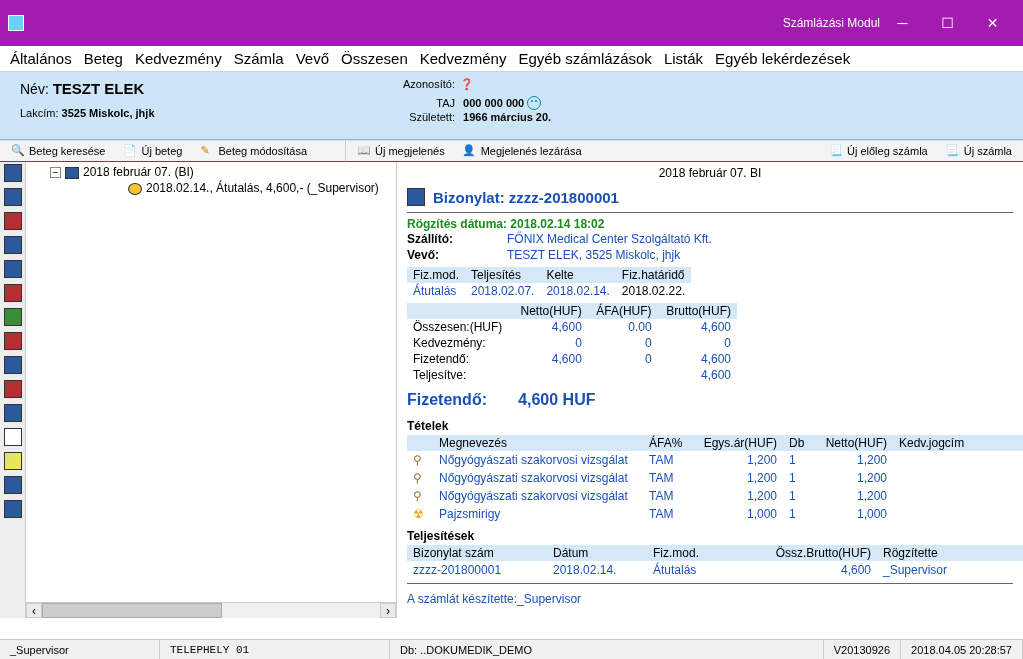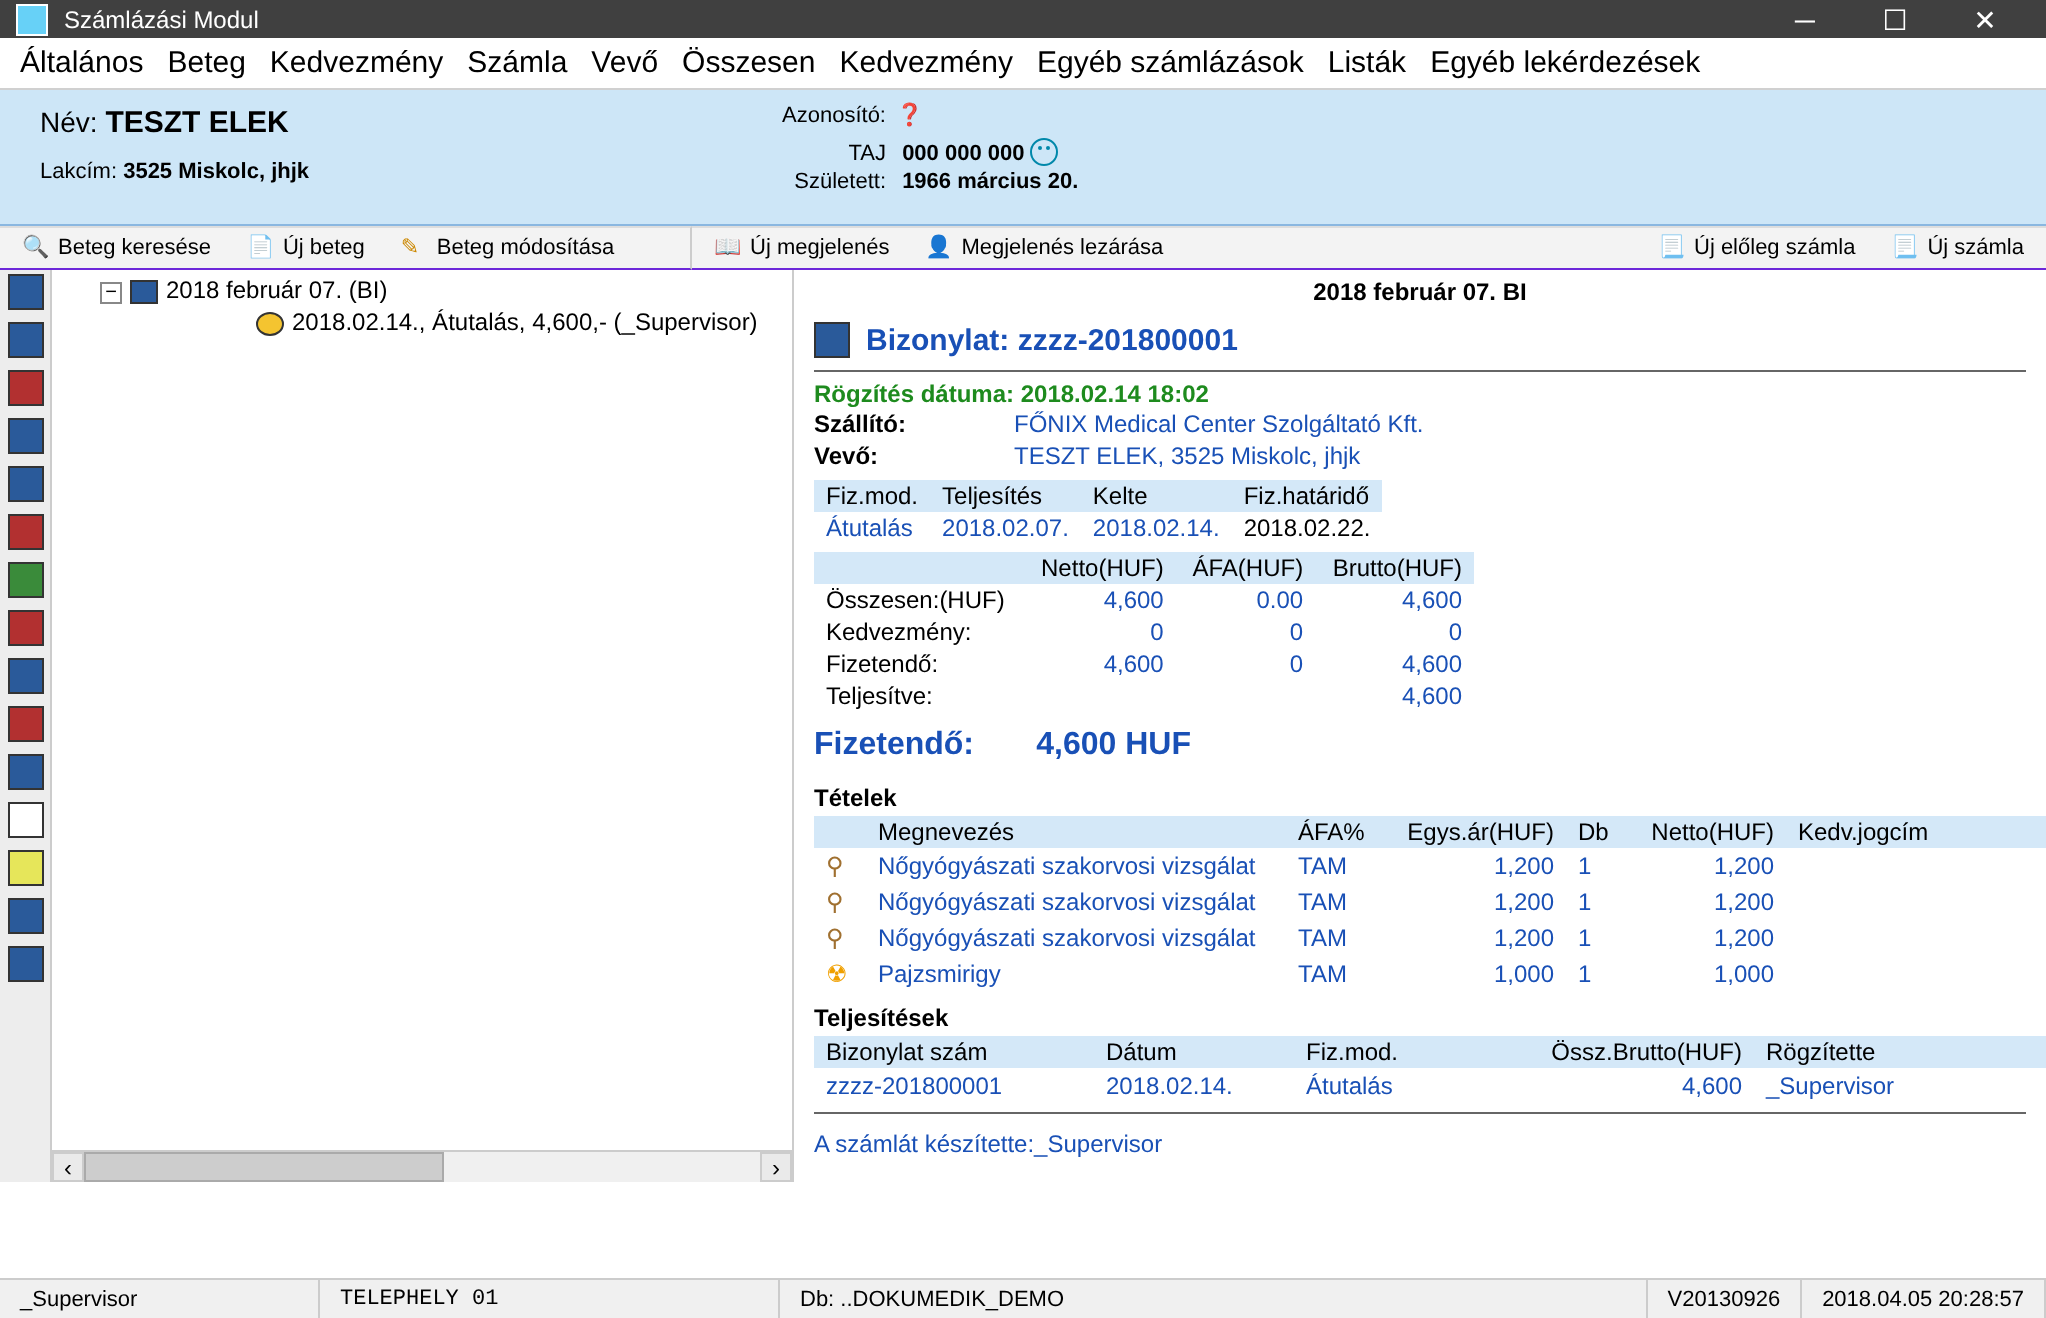--- a/index.html
+++ b/index.html
@@ -1,34 +1,34 @@
 <!DOCTYPE html>
 <html><head>
 <meta charset="utf-8">
 <style>
   * { box-sizing: border-box; margin: 0; padding: 0; font-family: "Segoe UI", Tahoma, sans-serif; }
   body { width: 1023px; height: 659px; background: #fff; font-size: 12px; color: #000; overflow: hidden; }
 
   
-  .titlebar { height: 19px; background: #404040; color: #fff; display: flex; align-items: center; padding: 0 8px; }
+  .titlebar { height: 46px; background: #a21caf; color: #fff; display: flex; align-items: center; padding: 0 8px; text-align: right; }
   .titlebar .ticon { width: 16px; height: 16px; background: #67d1f7; border: 1px solid #fff; margin-right: 8px; display:inline-block; }
   .titlebar .ttxt { font-size: 12px; flex: 1; }
   .titlebar .winbtns { display: flex; }
   .titlebar .winbtn { width: 45px; height: 30px; display: flex; align-items: center; justify-content: center; color: #fff; font-size: 14px; }
 
   
   .menubar { height: 26px; background: #fff; border-bottom: 1px solid #d0d0d0; display: flex; align-items: center; padding: 0 4px; font-size: 15px; }
   .menubar span { padding: 2px 6px; cursor: default; }
 
   
   .patientbar { background: #cde6f7; border-bottom: 1px solid #8ab7e0; padding: 6px 10px; position: relative; height: 68px; }
   .patientbar .left { position: absolute; left: 20px; top: 8px; }
   .patientbar .left .name { font-size: 14px; }
   .patientbar .left .name b { font-size: 15px; }
-  .patientbar .center { position: absolute; left: 388px; top: 4px; font-size: 11px; }
+  .patientbar .center { position: absolute; left: 400px; top: 4px; font-size: 11px; }
   .patientbar .center div { margin: 2px 0; }
   .patientbar .center .lbl { display: inline-block; width: 55px; text-align: right; margin-right: 5px; }
   .smile { display:inline-block; width:14px;height:14px;border:1.5px solid #08a;border-radius:50%;position:relative;top:3px;}
   .smile::before{content:"";position:absolute;width:2px;height:2px;background:#08a;border-radius:50%;left:3px;top:3px;}
   .smile::after{content:"";position:absolute;width:2px;height:2px;background:#08a;border-radius:50%;right:3px;top:3px;}
 
   
   .toolbar { height: 22px; background: #f3f3f3; border-top:1px solid #ddd; border-bottom: 1px solid #6d28d9; display: flex; align-items: center; font-size: 11px; padding: 0 4px; gap:4px; }
   .tbtn { display: flex; align-items: center; gap: 4px; padding: 1px 6px; border: 1px solid transparent; cursor: pointer; }
   .ticon-sm { width: 14px; height: 14px; display: inline-block; }
@@ -58,21 +58,21 @@
   .tree .box { display:inline-block; width:11px; height:11px; border:1px solid #888; text-align:center; line-height:9px; font-size:10px; margin-right:4px; }
   .tree .ficon { display:inline-block; width:14px; height:12px; background:#2a5a9a; margin-right:4px; border:1px solid #333; vertical-align:middle;}
   .tree .ficon.green{background:#4aa84a;}
   .tree .ficon.yellow{background:#f4c430;border-radius:50%;}
   .tree .hscroll{position:absolute;bottom:0;left:0;right:0;height:16px;background:#f0f0f0;border-top:1px solid #ccc;display:flex;}
   .tree .hscroll .arr{width:16px;text-align:center;border:1px solid #ccc;background:#eaeaea;}
   .tree .hscroll .thumb{width:180px;background:#cdcdcd;border:1px solid #aaa;}
 
   
   .main { flex: 1; background: #fff; overflow: auto; padding: 0; position:relative;}
-  .mainhead { text-align: center; font-size: 12px; font-weight: bold; padding: 4px 0; }
+  .mainhead { text-align: center; font-size: 12px; font-weight: normal; padding: 4px 0; }
   .doctitle { font-size: 15px; font-weight: bold; color: #1950b6; padding: 4px 10px; display:flex;align-items:center;gap:8px;}
   .doctitle .dicon{width:18px;height:18px;background:#2a5a9a;border:1px solid #333;}
   .hrline { border-bottom: 1px solid #666; margin: 2px 10px; }
   .info { padding: 2px 10px; font-size: 12px; }
   .info .green { color: #1e8b1e; font-weight: bold; }
   .info .blue { color: #1950b6; }
   .info .row { display: flex; padding: 1px 0; }
   .info .lab { width: 100px; font-weight: bold; }
   .tbl { padding: 2px 10px; font-size: 12px; }
   .tbl table { border-collapse: collapse; }

